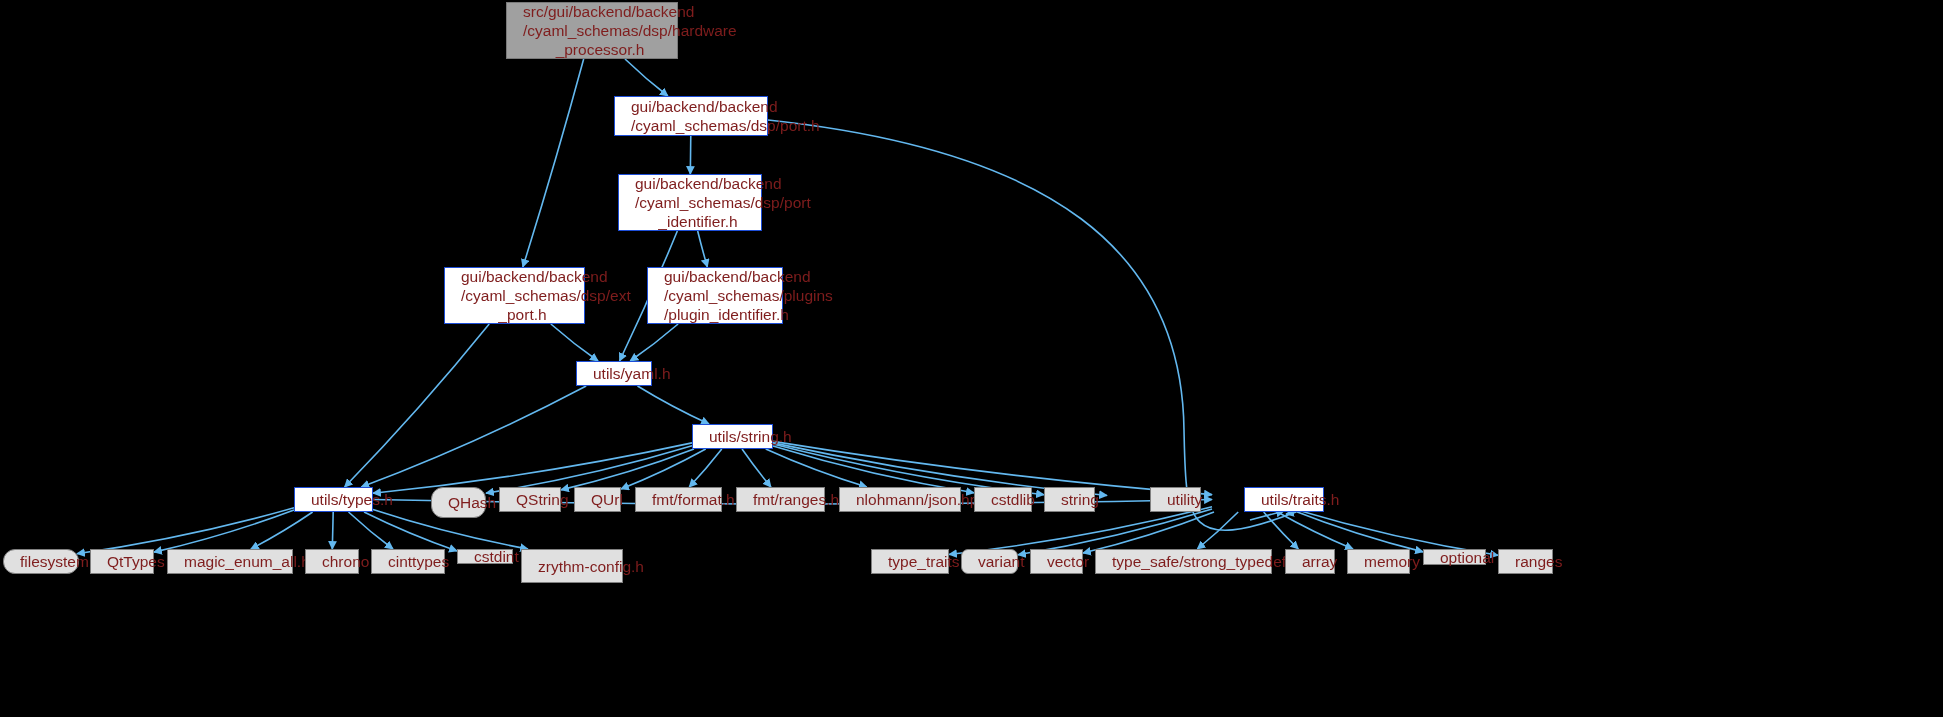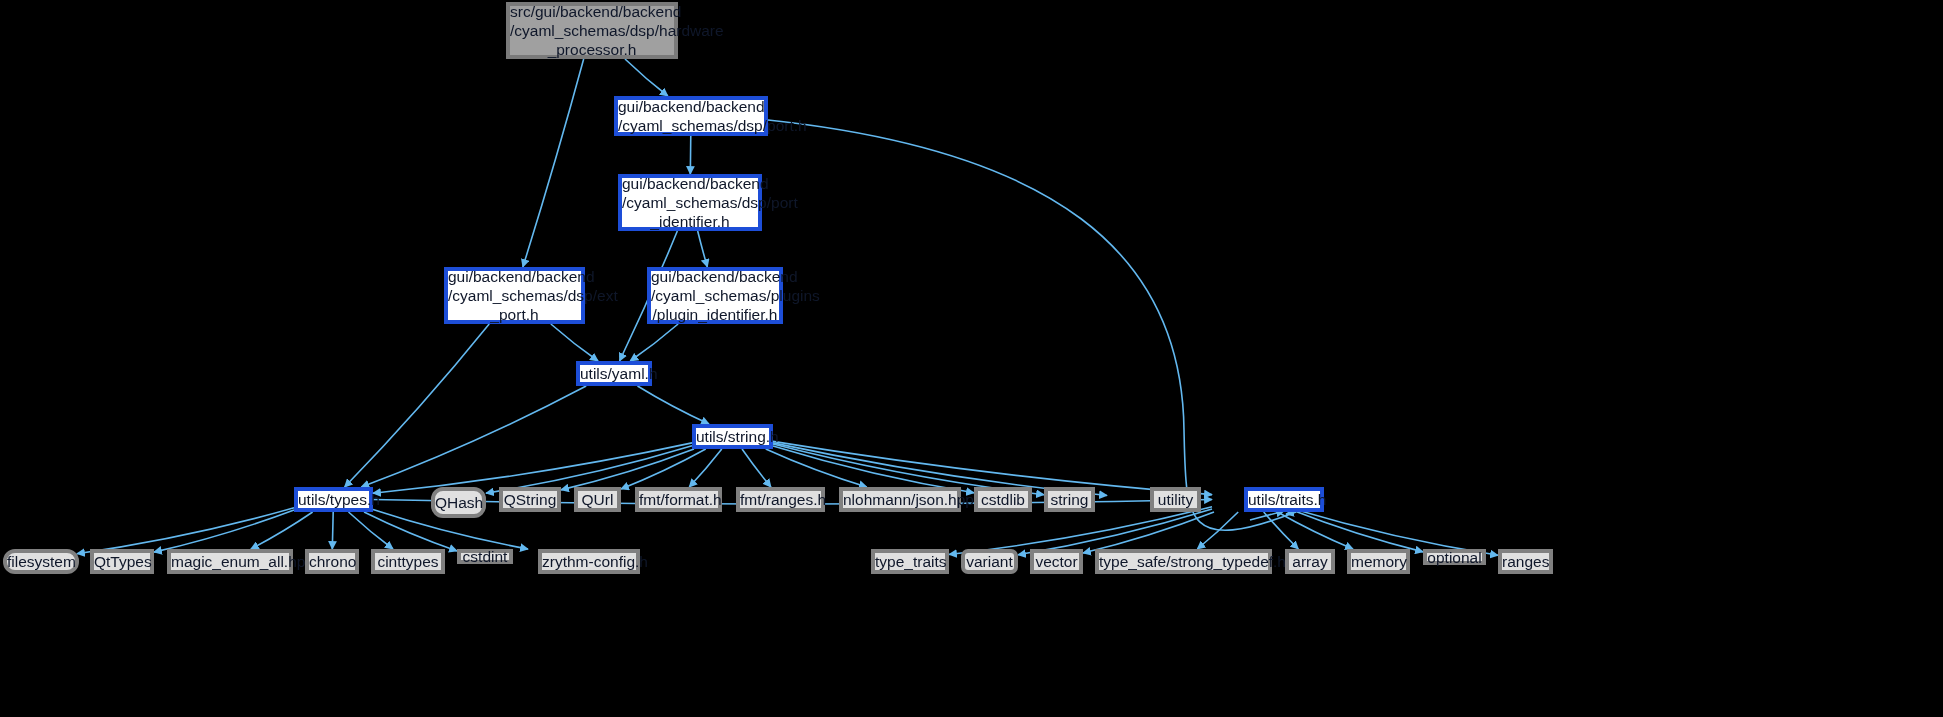--- a/index.html
+++ b/index.html
@@ -13,28 +13,29 @@
     font-family:"Liberation Sans", sans-serif;
   }
   #edges{position:absolute;left:0;top:0;width:1943px;height:717px;}
   .node{
     position:absolute;
     box-sizing:border-box;
     display:flex;
     align-items:center;
     justify-content:center;
     text-align:center;
-    color:#0f172a;
+    color:#7f1d1d;
     font-size:15.5px;
     line-height:19px;
     letter-spacing:0px;
-    border:4px solid #1d4ed8;
+    border:1px solid #1d4ed8;
     background:#ffffff;
     white-space:pre;
     z-index:2;
+    padding-left:16px;
   }
   .node.root{ background:#a0a0a0; border-color:#7a7a7a; }
   .node.sys{ background:#e0e0e0; border-color:#808080; }
   .node span{display:block;width:100%;}
 </style>
 </head>
 <body>
 
 <div id="graph">
   <svg id="edges" viewBox="0 0 1943 717" xmlns="http://www.w3.org/2000/svg">
@@ -111,21 +112,21 @@
     <div class="node sys" style="left: 974px; top: 487px; width: 58px; height: 25px;"><span>cstdlib</span></div>
     <div class="node sys" style="left: 1044px; top: 487px; width: 51px; height: 25px;"><span>string</span></div>
     <div class="node sys" style="left: 1150px; top: 487px; width: 51px; height: 25px;"><span>utility</span></div>
     <div class="node local" style="left: 1244px; top: 487px; width: 80px; height: 25px;"><span>utils/traits.h</span></div>
     <div class="node sys" style="left: 3px; top: 549px; width: 76px; height: 25px; border-radius: 12px;"><span>filesystem</span></div>
     <div class="node sys" style="left: 90px; top: 549px; width: 64px; height: 25px;"><span>QtTypes</span></div>
     <div class="node sys" style="left: 167px; top: 549px; width: 126px; height: 25px;"><span>magic_enum_all.hpp</span></div>
     <div class="node sys" style="left: 305px; top: 549px; width: 54px; height: 25px;"><span>chrono</span></div>
     <div class="node sys" style="left: 371px; top: 549px; width: 74px; height: 25px;"><span>cinttypes</span></div>
     <div class="node sys" style="left: 457px; top: 549px; width: 56px; height: 15px;"><span>cstdint</span></div>
-    <div class="node sys" style="left: 538px; top: 549px; width: 102px; height: 25px; text-align: center;"><span>zrythm-config.h</span></div>
+    <div class="node sys" style="left: 521px; top: 549px; width: 102px; height: 34px; text-align: center;"><span>zrythm-config.h</span></div>
     <div class="node sys" style="left: 871px; top: 549px; width: 78px; height: 25px;"><span>type_traits</span></div>
     <div class="node sys" style="left: 961px; top: 549px; width: 57px; height: 25px; border-radius: 7px;"><span>variant</span></div>
     <div class="node sys" style="left: 1030px; top: 549px; width: 53px; height: 25px;"><span>vector</span></div>
     <div class="node sys" style="left: 1095px; top: 549px; width: 177px; height: 25px;"><span>type_safe/strong_typedef.hpp</span></div>
     <div class="node sys" style="left: 1285px; top: 549px; width: 50px; height: 25px;"><span>array</span></div>
     <div class="node sys" style="left: 1347px; top: 549px; width: 63px; height: 25px;"><span>memory</span></div>
     <div class="node sys" style="left: 1423px; top: 549px; width: 63px; height: 16px;"><span>optional</span></div>
     <div class="node sys" style="left: 1498px; top: 549px; width: 55px; height: 25px;"><span>ranges</span></div>
   </div>
 

